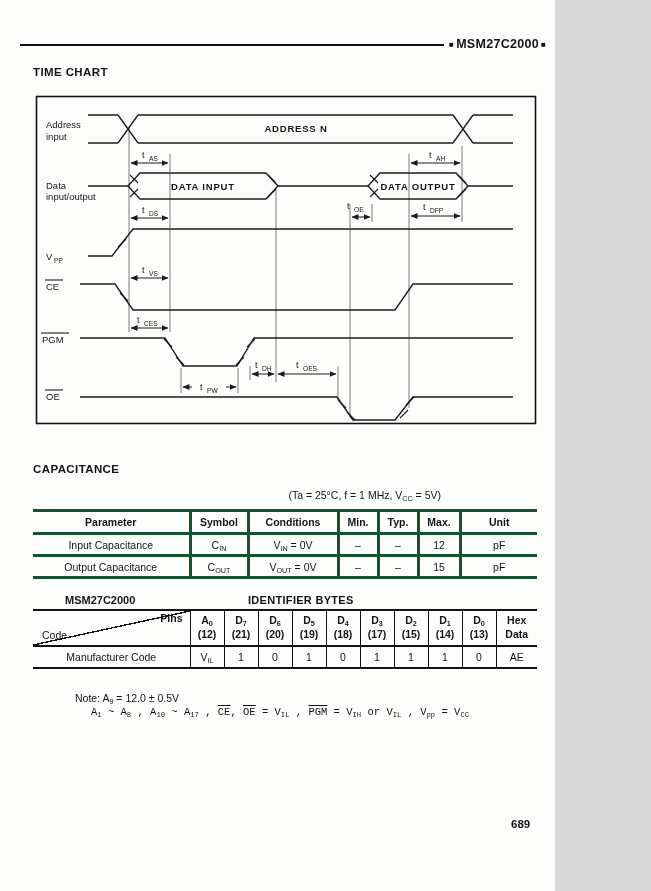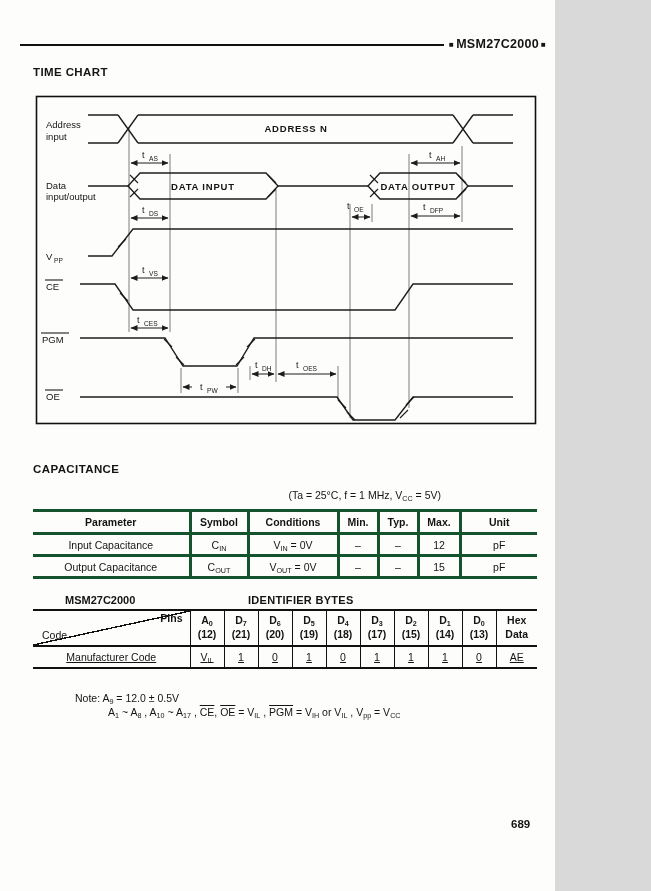--- a/index.html
+++ b/index.html
@@ -39,30 +39,30 @@
   .cap-table table { width:504px; border-top:2.2px solid #111; border-bottom:2.2px solid #111; }
   .cap-table th, .cap-table td { border:3px solid #14532d; text-align:center; font-size:10.5px; height:22px; padding:0 2px; overflow:hidden;margin-top:31px; }
   .cap-table th { font-weight:700; height:23px; border-bottom:2px solid #111; } .cap-table tr>*:first-child { border-left:none; }
   .cap-table tr>*:last-child { border-right:none; }
   .id-title-l { top:594px; left:65px; font-size:11px; font-weight:700; }
   .id-title-r { top:594px; left:248px; font-size:11px; font-weight:700; letter-spacing:.3px; }
   .id-table { top:609px; left:33px; }
   .id-table table { width:504px; border-top:2.2px solid #111; border-bottom:2.2px solid #111; }
   .id-table th, .id-table td { border:1px solid #111; text-align:center; font-size:10.5px; padding:0 1px; overflow:hidden; }
   .id-table th { font-weight:700; height:34px; border-bottom:2px solid #111; line-height:1.3; }
-  .id-table td { height:22px;text-decoration:underline; }
+  .id-table td { height:22px; }
   .id-table tr>*:first-child { border-left:none; }
   .id-table tr>*:last-child { border-right:none; }
   .hexh { text-align:left; padding-left:4px; }
   .corner { position:relative; height:34px;
     background-image:linear-gradient(to bottom right, rgba(0,0,0,0) calc(50% - .7px), #111 calc(50% - .7px), #111 calc(50% + .7px), rgba(0,0,0,0) calc(50% + .7px)); }
   .corner .pins { position:absolute; top:1px; right:7px; font-weight:700; font-size:10.5px; }
   .corner .code { position:absolute; bottom:2px; left:9px; font-weight:400; font-size:10.5px; }
   .note1 { top:692px; left:75px;  font-size:10.5px; white-space:nowrap; }
-  .note2 { top:706px; left:108px; font-size:10.5px; white-space:nowrap; }
+  .note2 { top:706px; left:91px; font-size:10.5px; white-space:nowrap;font-family:Liberation Mono, monospace; }
   .pageno { top:818px; left:511px; font-size:11.5px; font-weight:700; }
 </style>
 </head>
 <body>
 
 <div class="page">
 
   <div class="abs rule-top"></div>
   <div class="abs doc-title"><span class="sq">■</span><span>MSM27C2000</span><span class="sq">■</span></div>
 

